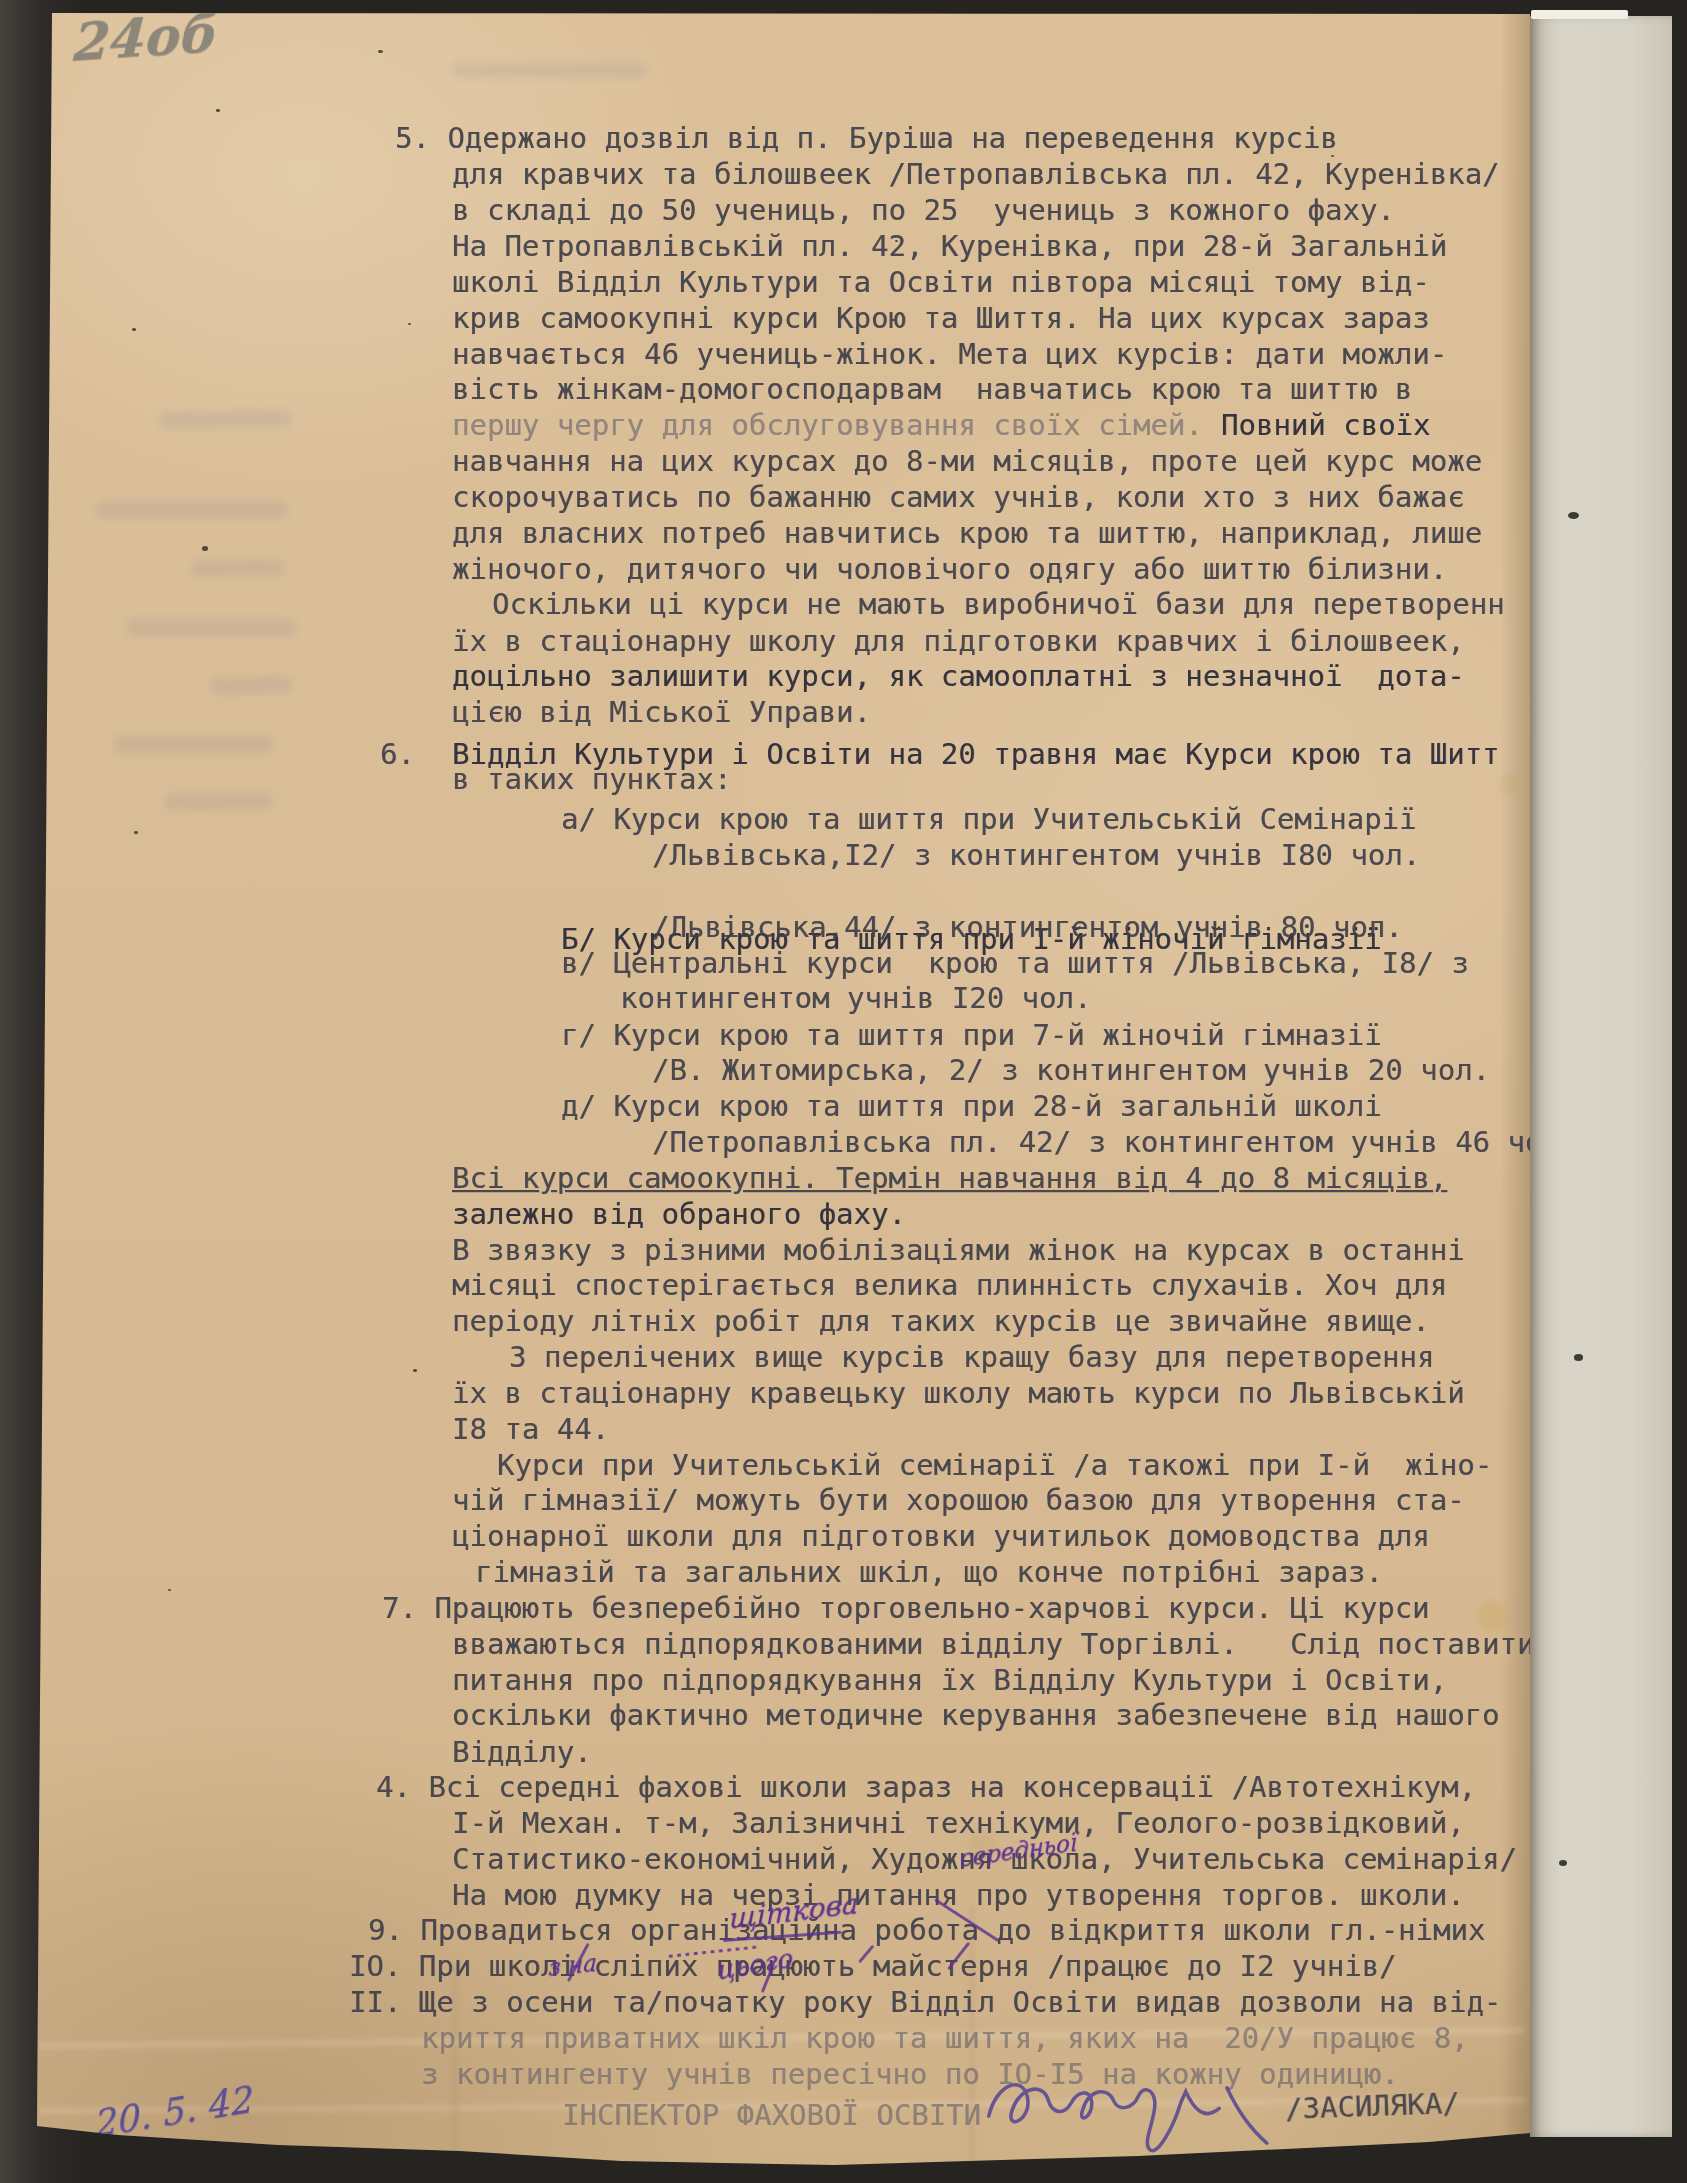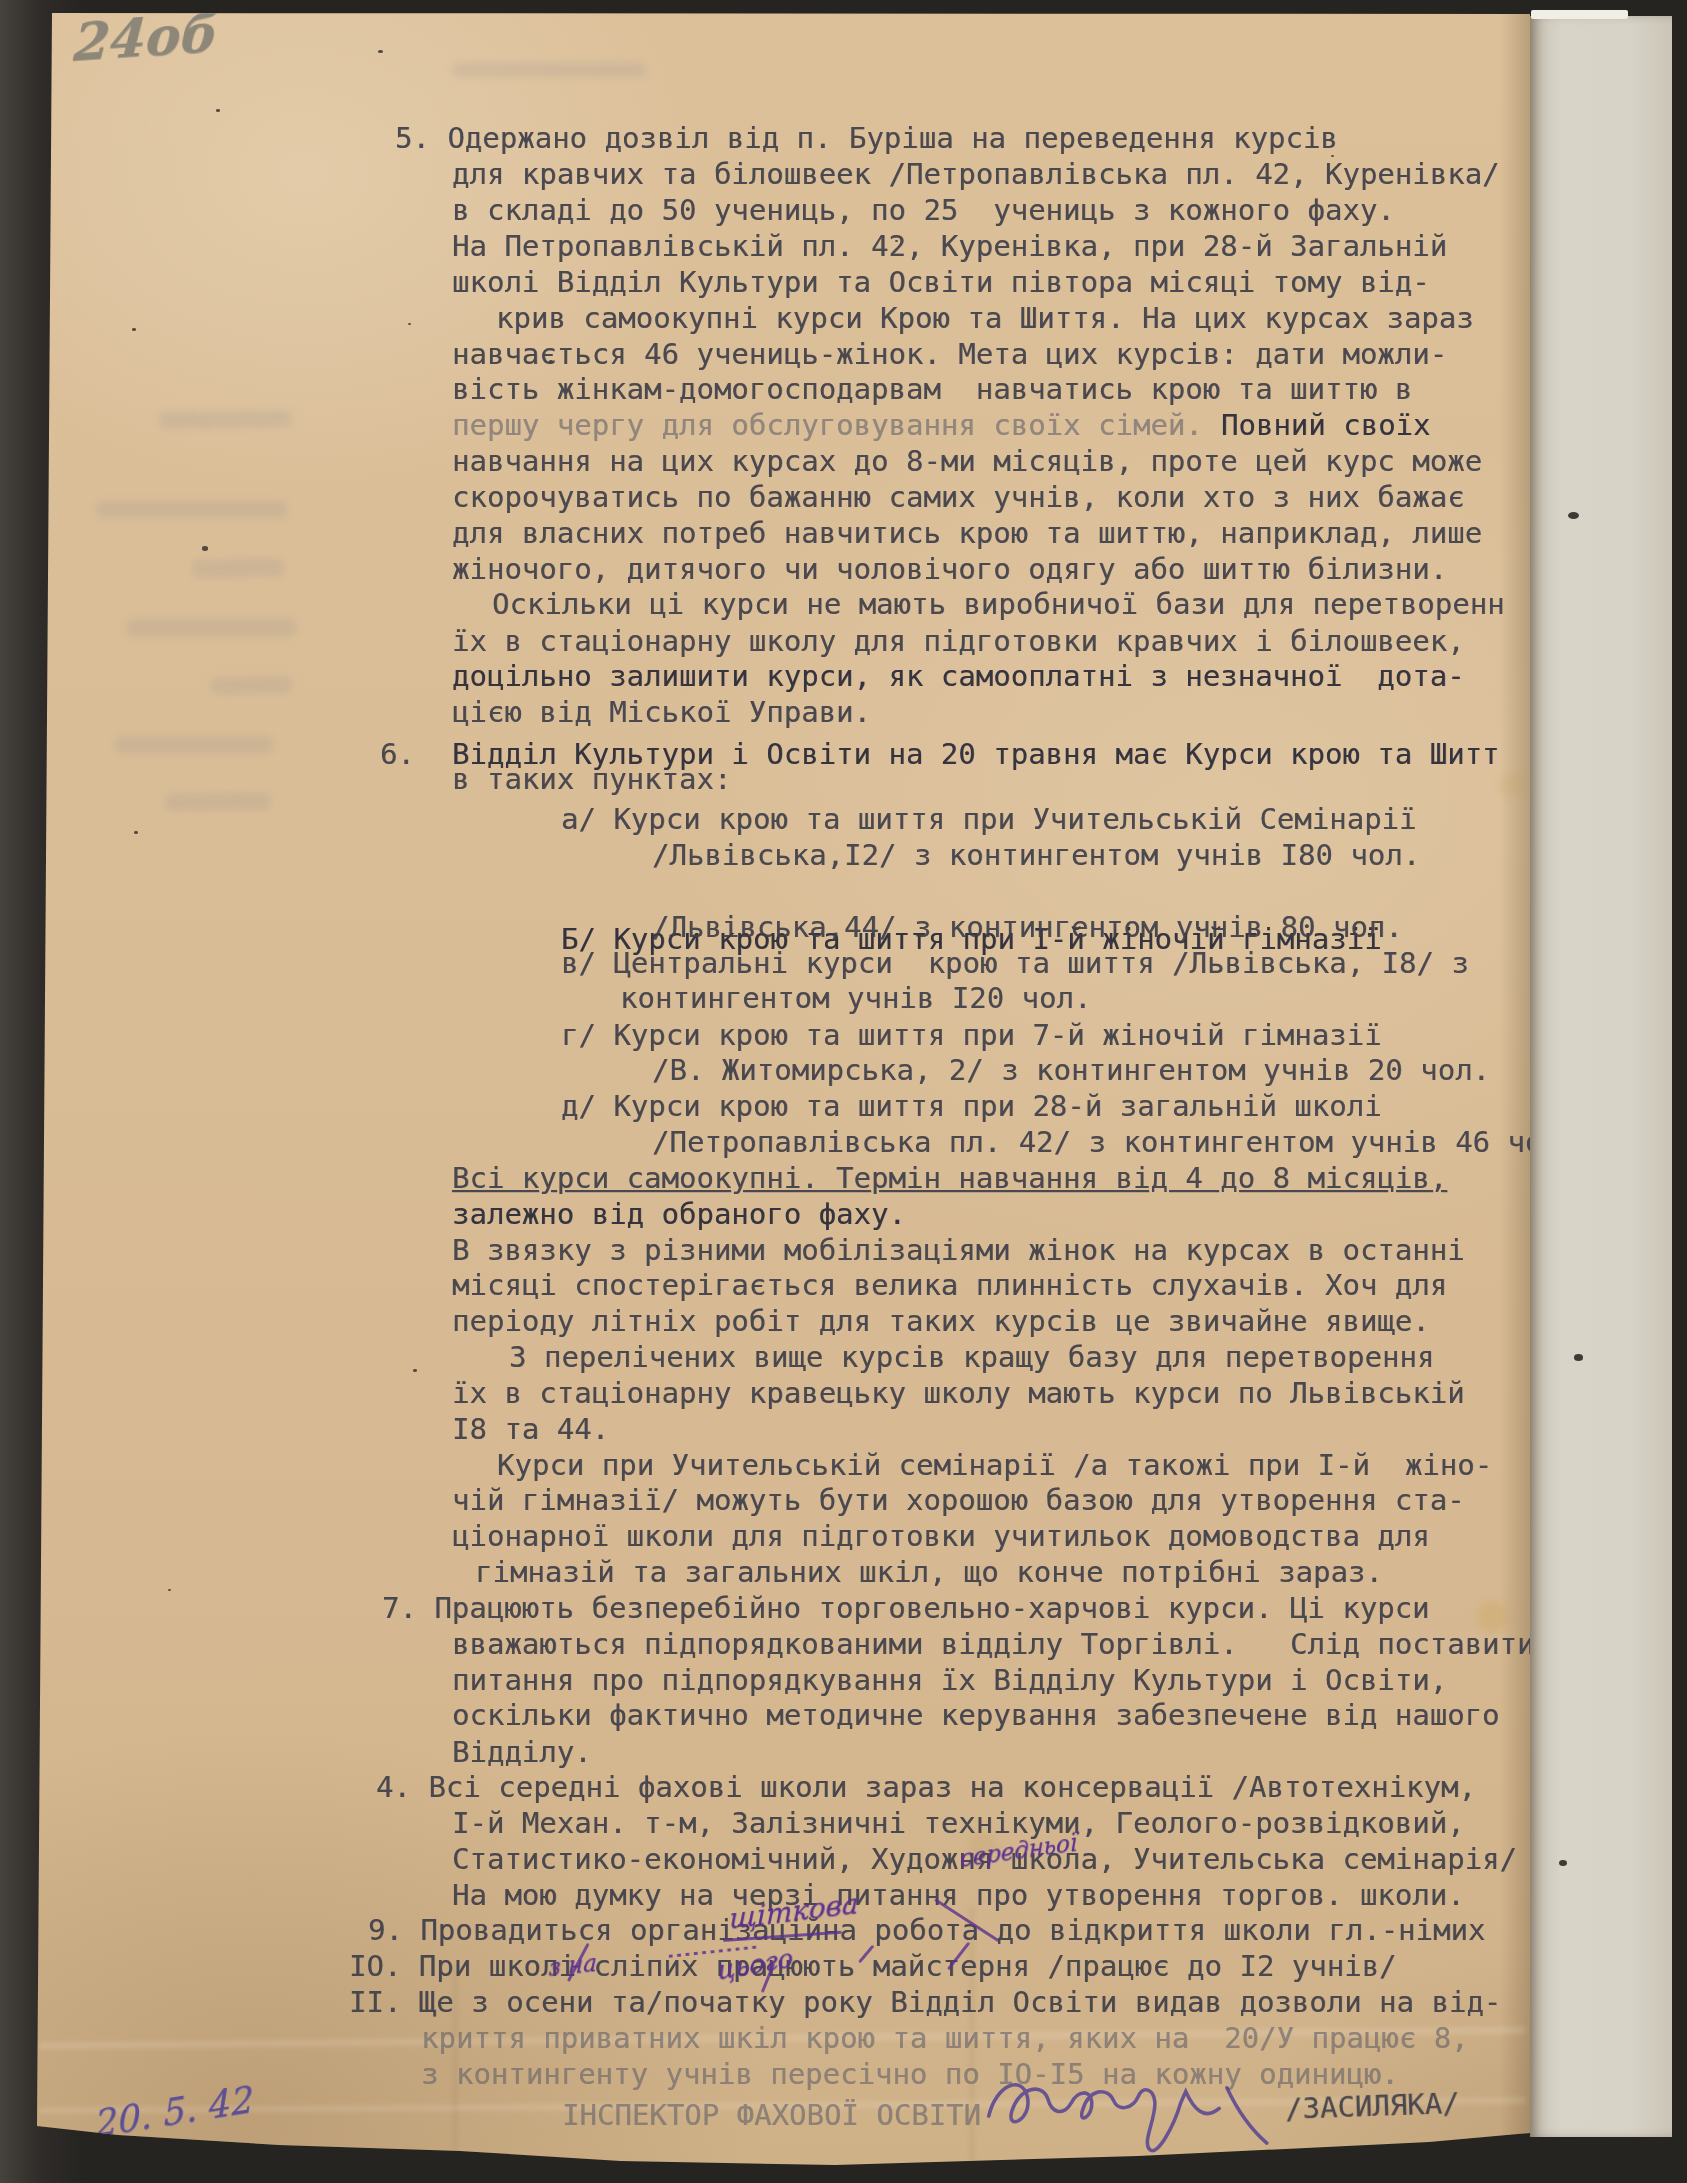--- a/index.html
+++ b/index.html
@@ -122,21 +122,21 @@
         <div class="speck" style="left: 1331px; top: 155px; width: 3.2px; height: 1.9px;"></div>
         <div class="speck" style="left: 413px; top: 1369px; width: 3.9px; height: 2.6px;"></div>
         <div class="speck" style="left: 168px; top: 1589px; width: 3.2px; height: 1.9px;"></div>
       </div>
     <div id="typed">
         <div class="tline n" style="left: 395px; top: 124px;">5. Одержано дозвіл від п. Буріша на переведення курсів</div>
         <div class="tline n" style="left: 452px; top: 160px;">для кравчих та білошвеек /Петропавлівська пл. 42, Куренівка/</div>
         <div class="tline n" style="left: 452px; top: 196px;">в складі до 50 учениць, по 25  учениць з кожного фаху.</div>
         <div class="tline n" style="left: 452px; top: 232px;">На Петропавлівській пл. 42, Куренівка, при 28-й Загальній</div>
         <div class="tline n" style="left: 452px; top: 268px;">школі Відділ Культури та Освіти півтора місяці тому від-</div>
-        <div class="tline n" style="left: 452px; top: 304px; margin-left: 44px;">крив самоокупні курси Крою та Шиття. На цих курсах зараз</div>
+        <div class="tline n" style="left: 452px; top: 304px;">крив самоокупні курси Крою та Шиття. На цих курсах зараз</div>
         <div class="tline n" style="left: 452px; top: 340px;">навчається 46 учениць-жінок. Мета цих курсів: дати можли-</div>
         <div class="tline n" style="left: 452px; top: 375px;">вість жінкам-домогосподарвам  навчатись крою та шиттю в</div>
         <div class="tline f" style="left: 452px; top: 411px;">першу чергу для обслуговування своїх сімей.</div>
         <div class="tline b" style="left: 1221px; top: 411px;">Повний своїх</div>
         <div class="tline n" style="left: 452px; top: 447px;">навчання на цих курсах до 8-ми місяців, проте цей курс може</div>
         <div class="tline n" style="left: 452px; top: 483px;">скорочуватись по бажанню самих учнів, коли хто з них бажає</div>
         <div class="tline n" style="left: 452px; top: 519px;">для власних потреб навчитись крою та шиттю, наприклад, лише</div>
         <div class="tline n" style="left: 452px; top: 555px;">жіночого, дитячого чи чоловічого одягу або шиттю білизни.</div>
         <div class="tline n" style="left: 492px; top: 590px;">Оскільки ці курси не мають виробничої бази для перетворенн</div>
         <div class="tline n" style="left: 452px; top: 627px;">їх в стаціонарну школу для підготовки кравчих і білошвеек,</div>

